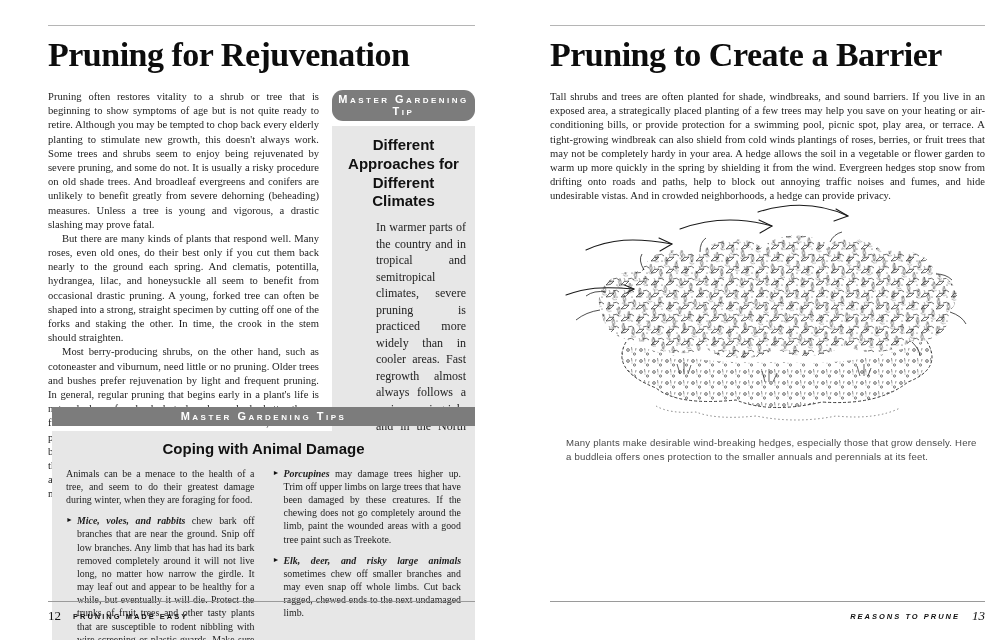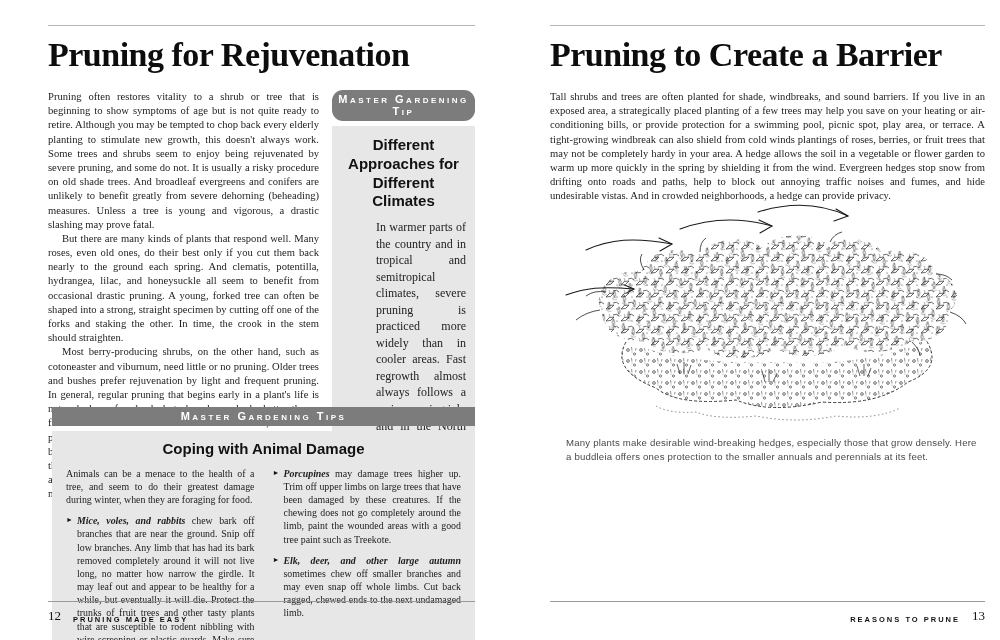--- a/index.html
+++ b/index.html
@@ -84,24 +84,24 @@
   .bullet .marker {
     flex: 0 0 11px; font-size: 7px; line-height: 13px; color: #111;
   }
   .bullet .lead { font-weight: 700; font-style: italic; }
 
   
   .footer {
     position: absolute; top: 601px; left: 0; right: 0;
     border-top: 1.5px solid #9a9a9a;
     padding-top: 6px;
-    display: flex; align-items: flex-end; gap: 12px;
+    display: flex; align-items: center; gap: 12px;
     font-size: 12px;
   }
-  .footer.right { justify-content: flex-end; }
+  .footer.right { justify-content: flex-end; font-style: italic; }
   .folio { font-family: "Liberation Serif", serif; font-size: 13px; color: #111; }
   .running-head {
     font-family: "Liberation Sans", sans-serif;
     font-weight: 700; font-size: 7.5px;
     letter-spacing: 2px; text-transform: uppercase; color: #111;
   }
 
   
   .illustration {
     position: absolute; top: 192px; left: 10px;
@@ -150,21 +150,21 @@
             <span><span class="lead">Mice, voles, and rabbits</span><span> chew bark off branches that are near the ground. Snip off low branches. Any limb that has had its bark removed completely around it will not live long, no matter how narrow the girdle. It may leaf out and appear to be healthy for a while, but eventually it will die. Protect the trunks of fruit trees and other tasty plants that are susceptible to rodent nibbling with wire screening or plastic guards. Make sure the barriers extend to the height of the expected snow cover.</span></span>
           </div>
 
           <div class="bullet">
             <span class="marker">►</span>
             <span><span class="lead">Porcupines</span><span> may damage trees higher up. Trim off upper limbs on large trees that have been damaged by these creatures. If the chewing does not go completely around the limb, paint the wounded areas with a good tree paint such as Treekote.</span></span>
           </div>
 
           <div class="bullet">
             <span class="marker">►</span>
-            <span><span class="lead">Elk, deer, and other large autumn</span><span> sometimes chew off smaller branches and may even snap off whole limbs. Cut back ragged, chewed ends to the next undamaged limb.</span></span>
+            <span><span class="lead">Elk, deer, and risky large animals</span><span> sometimes chew off smaller branches and may even snap off whole limbs. Cut back ragged, chewed ends to the next undamaged limb.</span></span>
           </div>
         </div>
       </div>
     </div>
 
     <div class="footer">
       <span class="folio">12</span>
       <span class="running-head">Pruning Made Easy</span>
     </div>
   </div>

